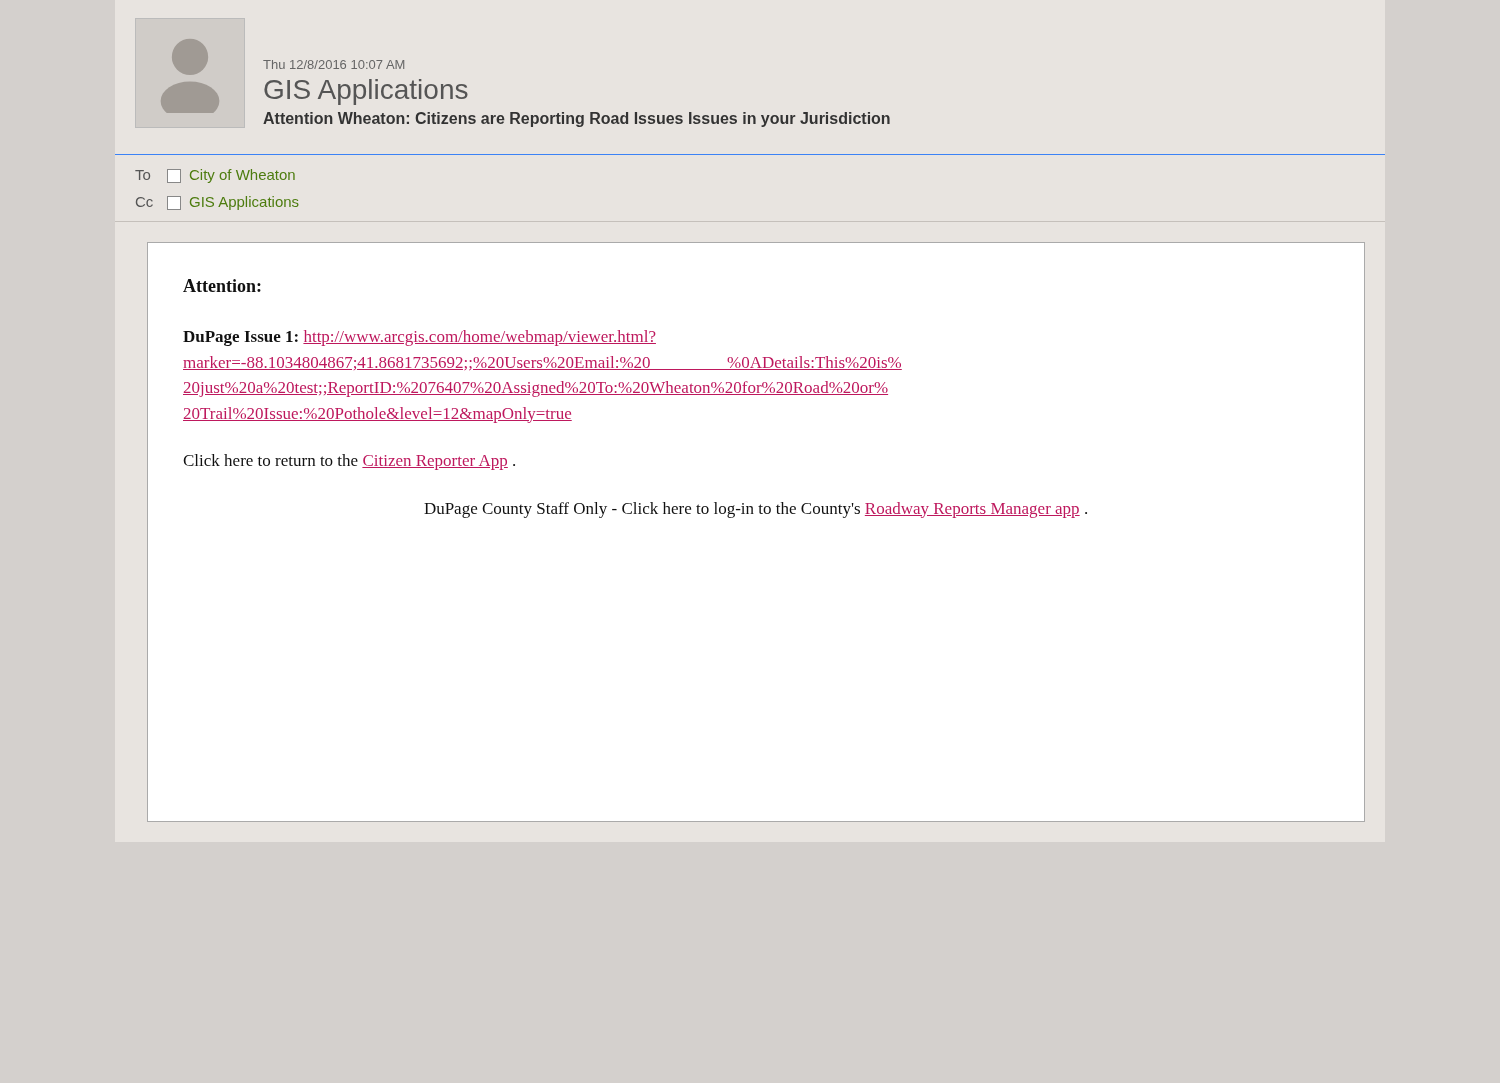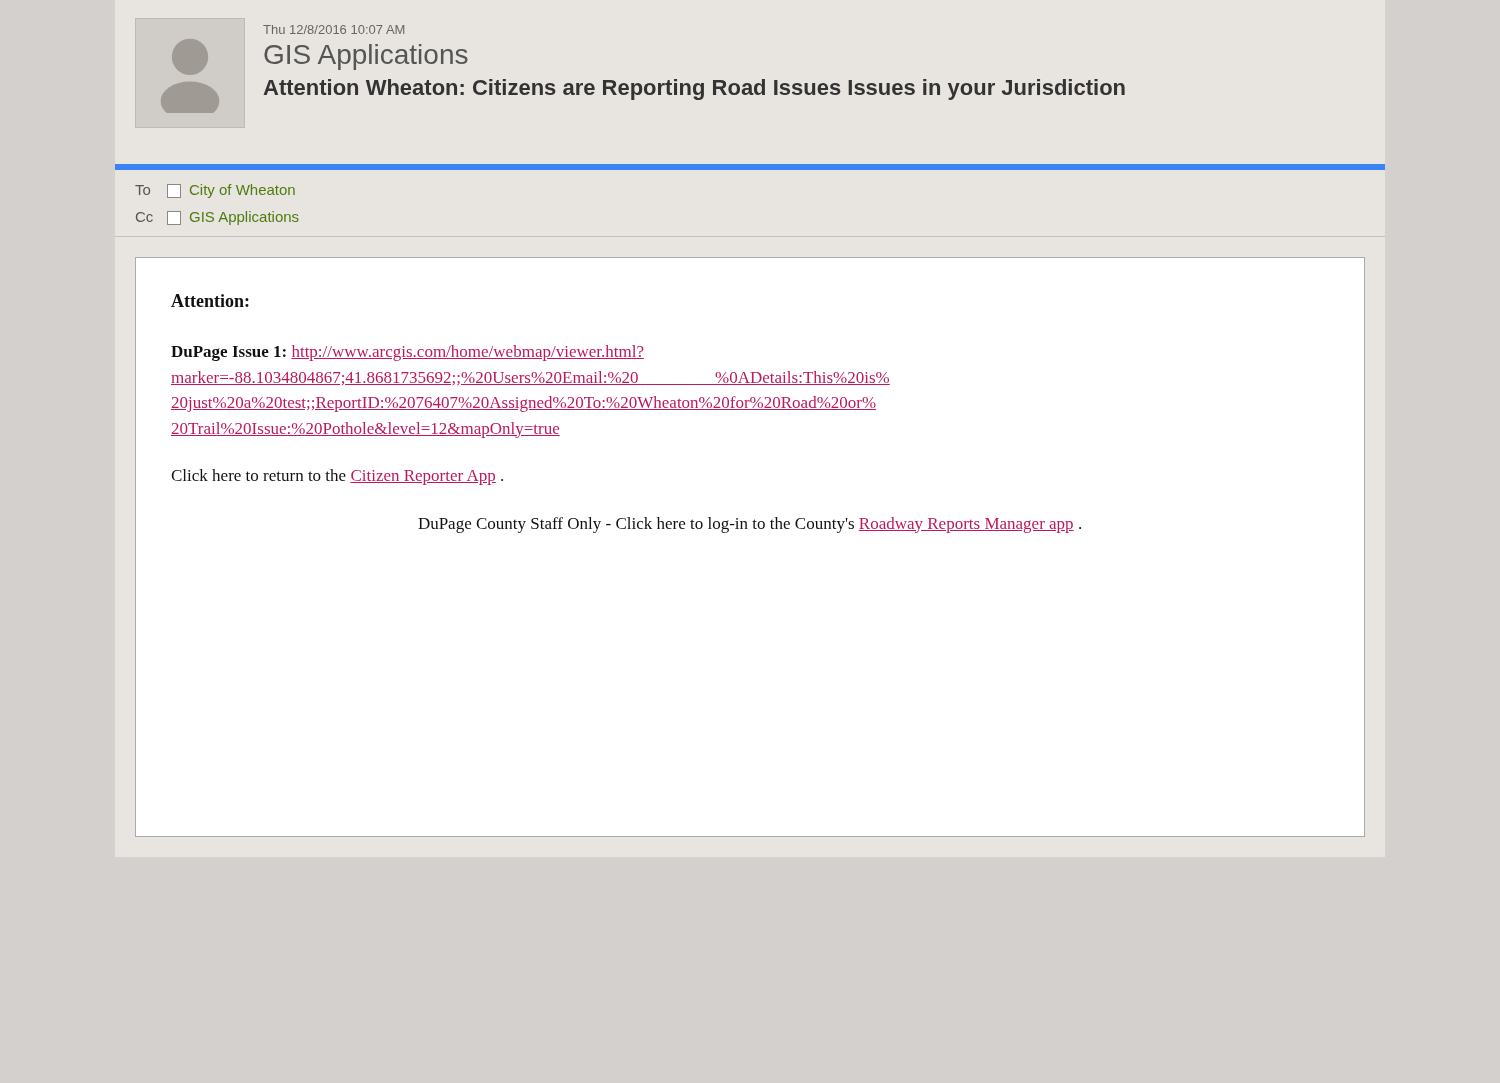--- a/index.html
+++ b/index.html
@@ -20,24 +20,24 @@
     .email-container {
       background-color: #e8e4e0;
       padding: 0;
       max-width: 1270px;
       margin: 0 auto;
     }
 
     
     .email-header {
       display: flex;
-      align-items: flex-start;
-      padding: 18px 20px 36px 20px;
-      background-color: #e8e4e0;
-      border-bottom: 6px solid #3b82f6;
+      align-items: flex-end;
+      padding: 18px 20px 26px 20px;
+      background-color: #e8e4e0;
+      border-bottom: 1px solid #3b82f6;
     }
 
     .avatar {
       width: 110px;
       height: 110px;
       background-color: #d0ccc8;
       border: 1px solid #bbb;
       display: flex;
       align-items: center;
       justify-content: center;
@@ -67,21 +67,21 @@
 
     .email-sender {
       font-size: 28px;
       color: #555;
       font-family: Arial, sans-serif;
       font-weight: normal;
       margin-bottom: 4px;
     }
 
     .email-subject {
-      font-size: 22px;
+      font-size: 16px;
       color: #333;
       font-family: Arial, sans-serif;
       font-weight: bold;
     }
 
     
     .recipients-section {
       background-color: #e8e4e0;
       padding: 6px 20px 6px 20px;
       border-bottom: 1px solid #c5c0bb;
@@ -112,21 +112,21 @@
     }
 
     .recipient-name {
       font-size: 15px;
       color: #4d7c0f;
       font-family: Arial, sans-serif;
     }
 
     
     .email-body-wrapper {
-      padding: 20px 20px 20px 20px;
+      padding: 20px 20px 20px 32px;
       background-color: #e8e4e0;
     }
 
     .email-body {
       background-color: #ffffff;
       border: 1px solid #aaa;
       padding: 30px 35px 60px 35px;
       min-height: 580px;
       font-family: 'Times New Roman', Times, serif;
       font-size: 17px;

